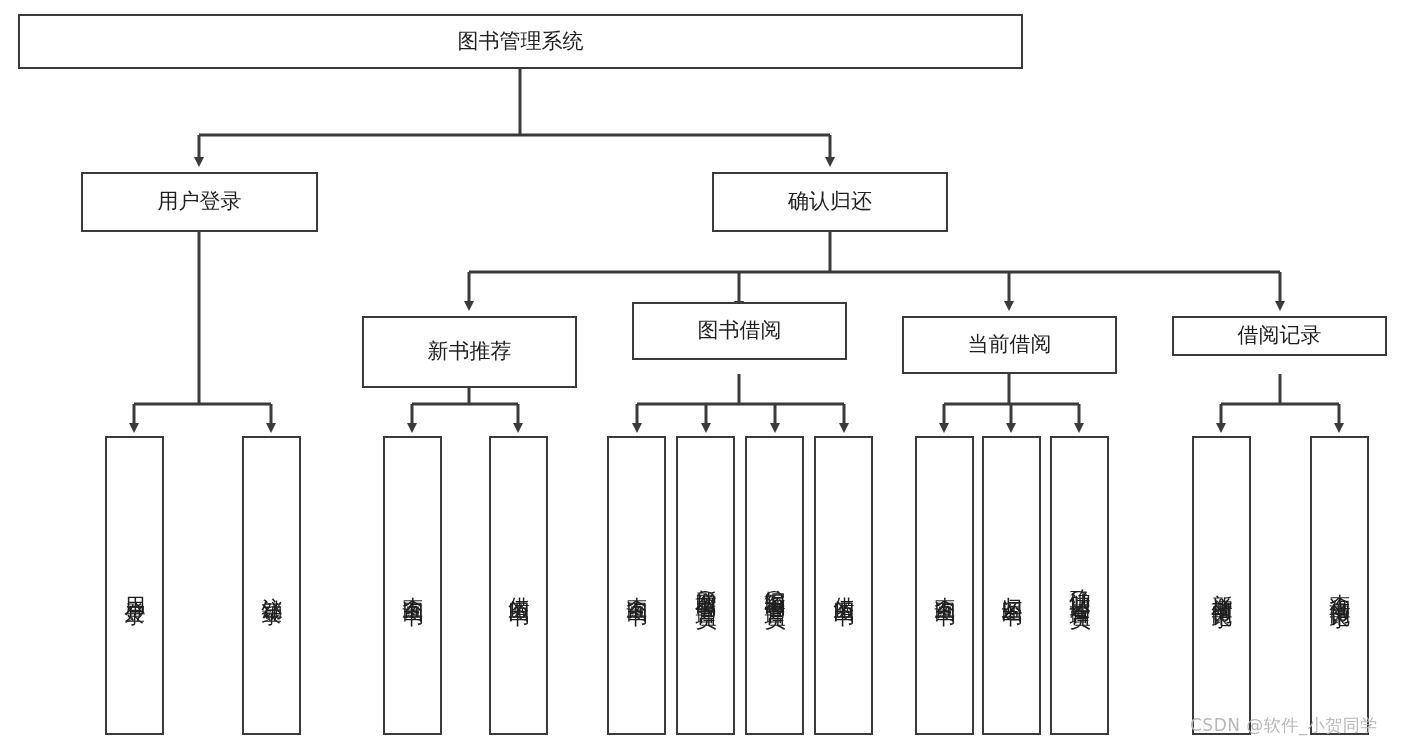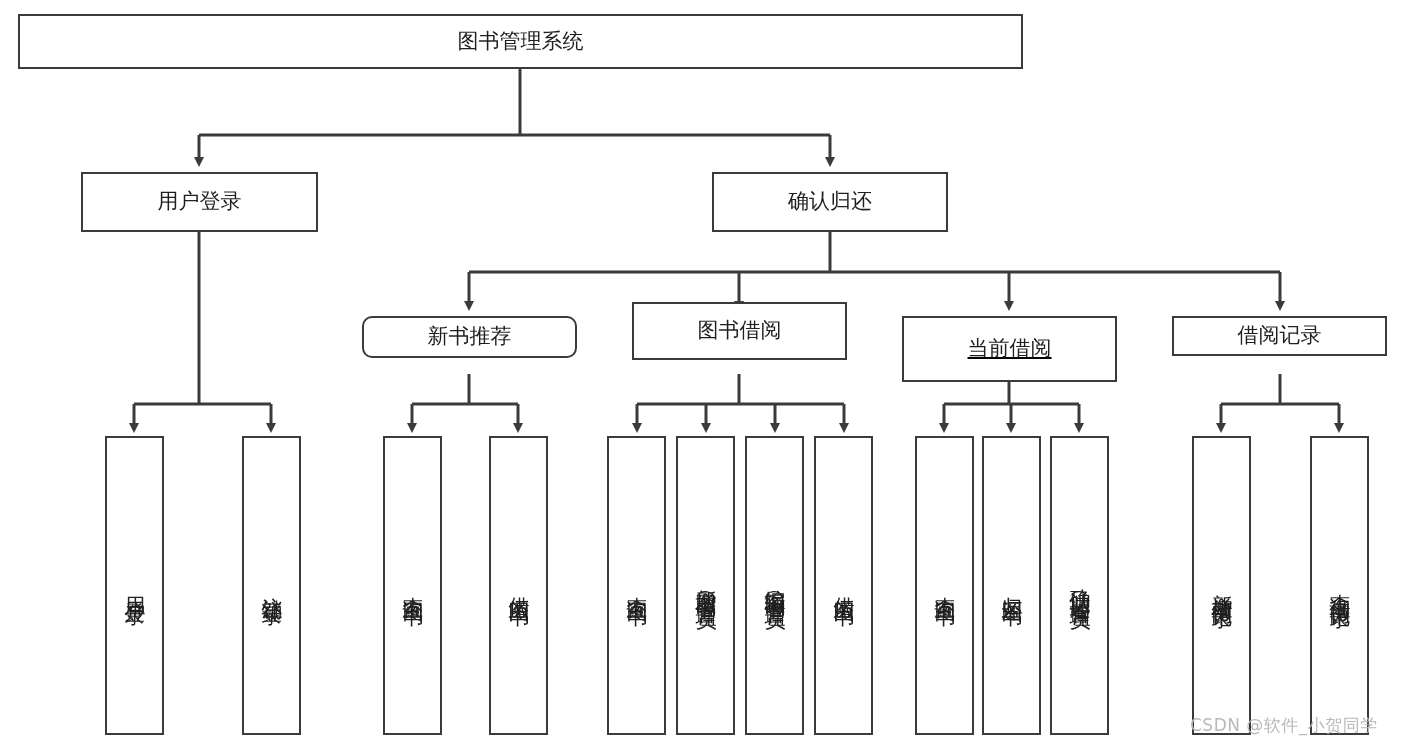--- a/index.html
+++ b/index.html
@@ -128,27 +128,27 @@
     <span class="lbl">图书管理系统</span>
   </div>
 
   <div class="node horiz" style="left:81px; top:172px; width:237px; height:60px;">
     <span class="lbl">用户登录</span>
   </div>
   <div class="node horiz" style="left:712px; top:172px; width:236px; height:60px;">
     <span class="lbl">确认归还</span>
   </div>
 
-  <div class="node horiz" style="left:362px; top:316px; width:215px; height:42px;border-radius:10px;">
+  <div class="node horiz" style="left:362px; top:316px; width:215px; height:72px;">
     <span class="lbl">新书推荐</span>
   </div>
   <div class="node horiz" style="left:632px; top:302px; width:215px; height:58px;">
     <span class="lbl">图书借阅</span>
   </div>
-  <div class="node horiz" style="left:902px; top:316px; width:215px; height:66px;text-decoration:underline;">
+  <div class="node horiz" style="left:902px; top:316px; width:215px; height:58px;">
     <span class="lbl">当前借阅</span>
   </div>
   <div class="node horiz" style="left:1172px; top:316px; width:215px; height:40px;">
     <span class="lbl">借阅记录</span>
   </div>
 
   <div class="node vert" style="left:105px; top:436px; width:59px; height:299px;">
     <span class="lbl">用户登录</span>
   </div>
   <div class="node vert" style="left:242px; top:436px; width:59px; height:299px;">

